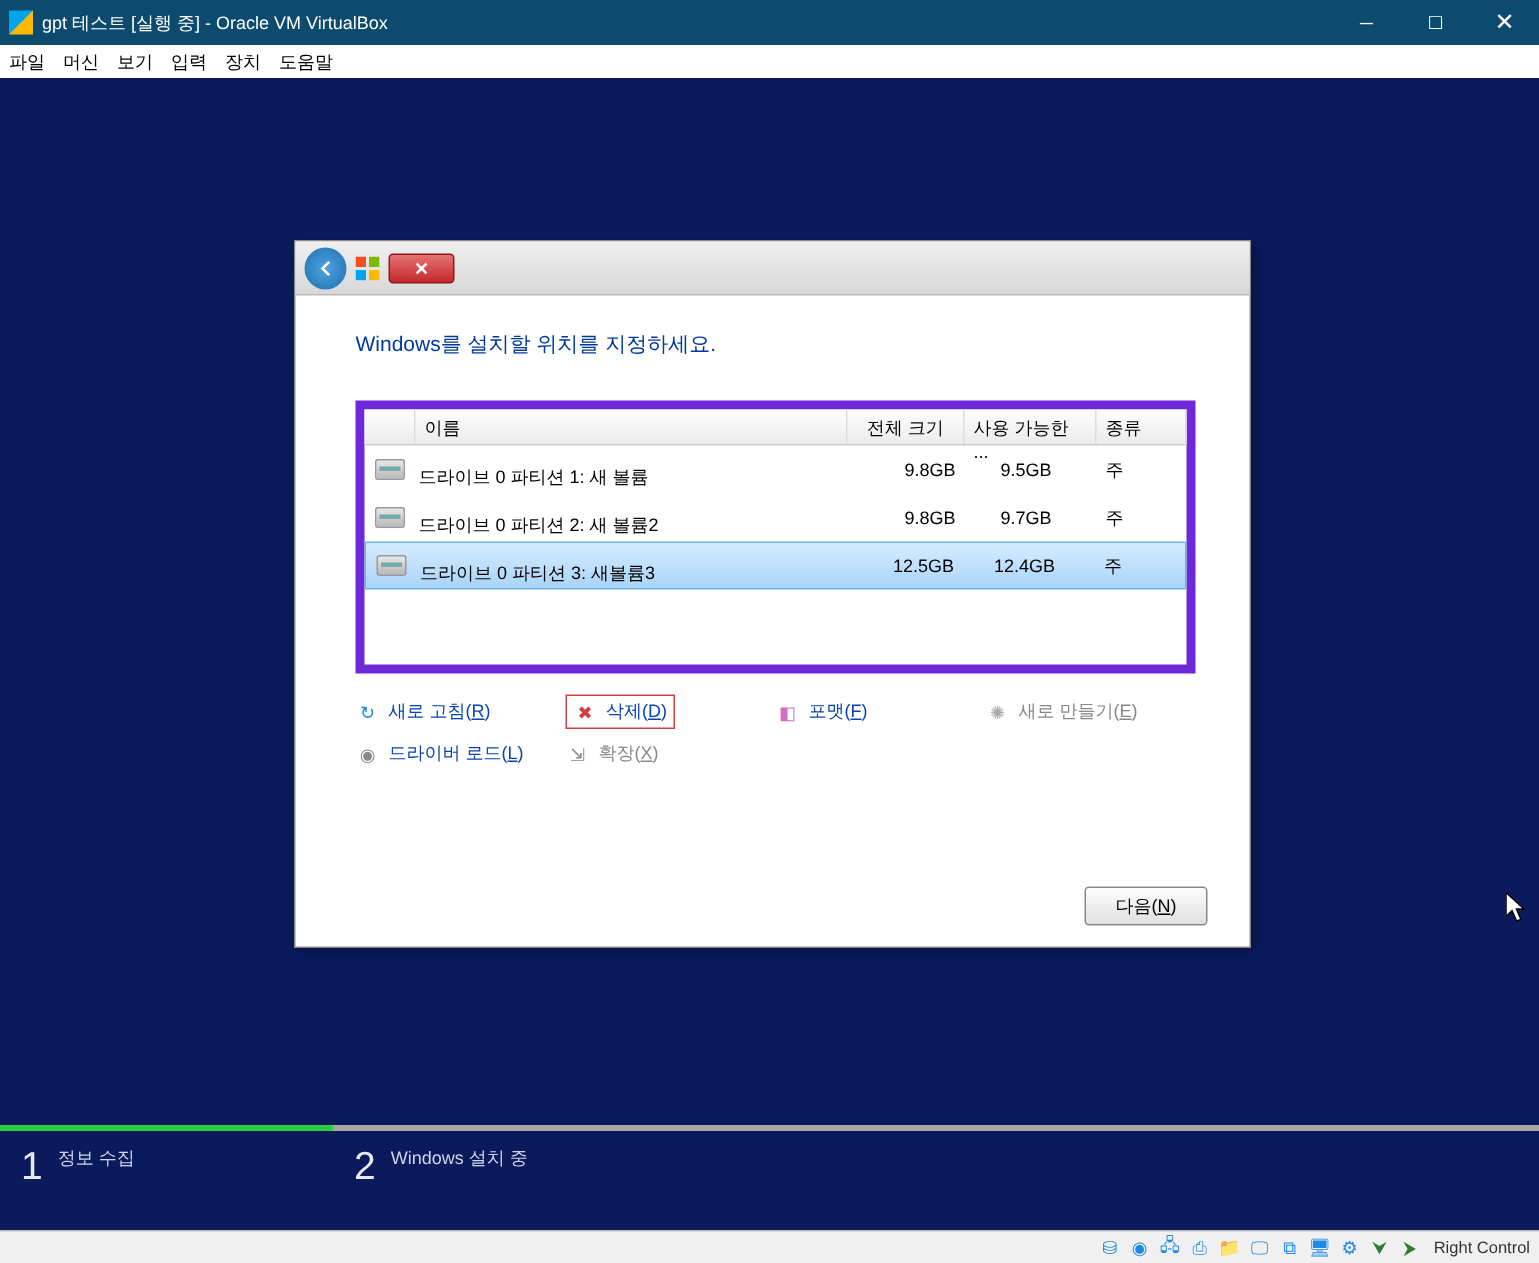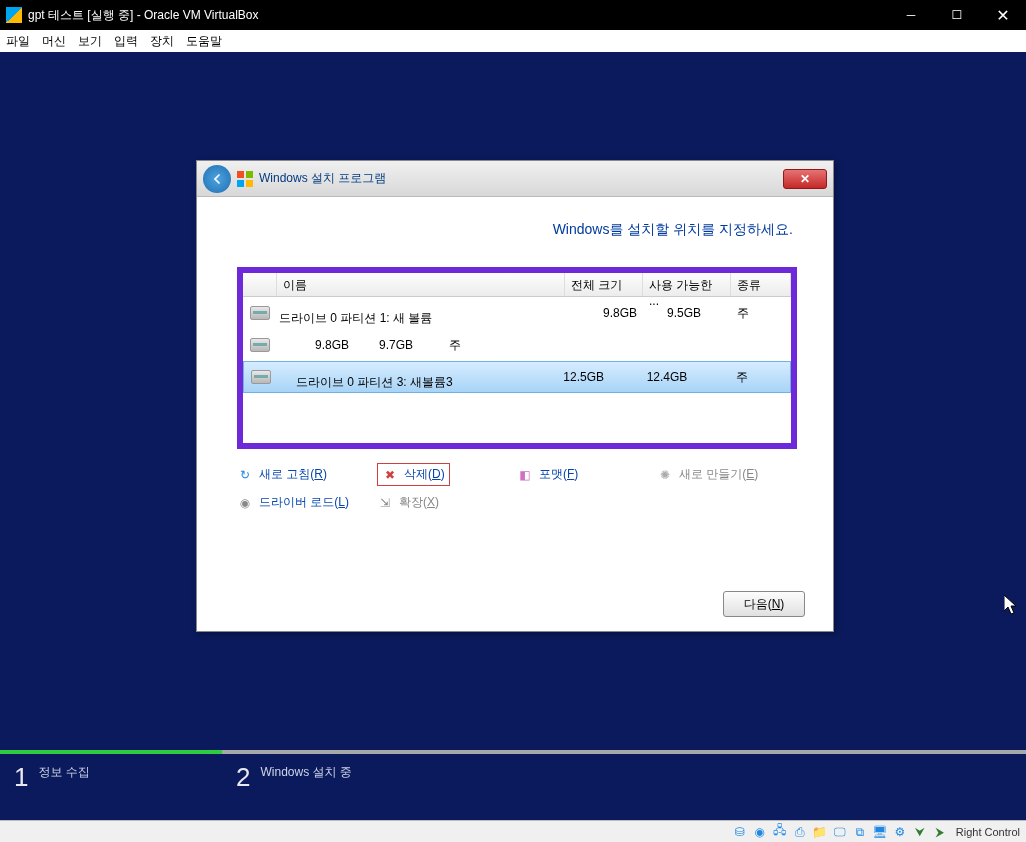--- a/index.html
+++ b/index.html
@@ -1,19 +1,19 @@
 <!DOCTYPE html>
 <html><head>
 <meta charset="utf-8">
 <style>
 * { margin: 0; padding: 0; box-sizing: border-box; font-family: "Malgun Gothic", "Segoe UI", sans-serif; }
 body { width: 1026px; height: 842px; background: #0a1a5c; overflow: hidden; position: relative; }
 
 
-.vb-titlebar { height: 30px; background: #000000; display: flex; align-items: center; padding-left: 6px; color: #fff; font-size: 12px; }
+.vb-titlebar { height: 30px; background: #0c4a6e; display: flex; align-items: center; padding-left: 6px; color: #fff; font-size: 12px; }
 .vb-titlebar .vb-icon { width: 16px; height: 16px; margin-right: 6px; display: inline-block; background: linear-gradient(135deg,#00a4ef 50%,#ffb900 50%); }
 .vb-titlebar .vb-title { flex: 1; }
 .vb-wincontrols { display: flex; height: 100%; }
 .vb-wincontrols div { width: 46px; display: flex; align-items: center; justify-content: center; color: #fff; font-size: 12px; }
 .vb-wincontrols .close { font-size: 16px; }
 
 .vb-menubar { height: 22px; background: #fff; display: flex; align-items: center; padding: 0 6px; gap: 12px; font-size: 12px; color: #000; }
 .vb-menubar span { cursor: default; }
 
 
@@ -22,33 +22,33 @@
 
 .setup-window { position: absolute; left: 196px; top: 160px; width: 638px; height: 472px; background: #fff; border: 1px solid #888; box-shadow: 2px 2px 6px rgba(0,0,0,0.3); display: flex; flex-direction: column; }
 .setup-titlebar { height: 36px; background: linear-gradient(#f0f0f0,#d8d8d8); display: flex; align-items: center; padding: 0 6px; border-bottom: 1px solid #bbb; }
 .back-btn { width: 28px; height: 28px; border-radius: 50%; background: radial-gradient(circle,#4fa3e0,#1e6fb0); display:flex; align-items:center; justify-content:center; color:#fff; font-size:16px; margin-right:6px;}
 .setup-titlebar .winflag { width:16px; height:16px; margin-right:6px; display:inline-block; }
 .setup-titlebar .winflag svg { width:16px; height:16px; }
 .setup-title-text { color: #003a80; font-size: 12px; flex: 1; }
 .setup-close { width: 44px; height: 20px; background: linear-gradient(#e57373,#c62828); border: 1px solid #8c1a1a; border-radius: 3px; display:flex; align-items:center; justify-content:center; color:#fff; font-weight:bold; font-size:12px; }
 
 .setup-body { flex: 1; padding: 24px 40px 10px 40px; position: relative; }
-.setup-heading { color: #003a9e; font-size: 14px; font-weight: normal; margin-bottom: 28px; text-align: right; }
+.setup-heading { color: #003a9e; font-size: 14px; font-weight: normal; margin-bottom: 28px; }
 
 .drive-table { border: 6px solid #6d28d9; width: 560px; height: 182px; }
 .drive-header { display: flex; background: linear-gradient(#fdfdfd,#ececec); height: 24px; border-bottom: 1px solid #ccc; font-size: 12px; }
 .drive-header div { padding: 4px 6px; border-right: 1px solid #ddd; }
 .col-icon { width: 34px; }
 .col-name { flex: 1; }
-.col-total { width: 78px; text-align: left; }
+.col-total { width: 78px; text-align: center; }
 .col-free { width: 88px; text-align: left; }
 .col-type { width: 60px; }
 
 .drive-row { display: flex; height: 32px; align-items: center; font-size: 12px; }
-.drive-row.selected { background: linear-gradient(#d6ecff,#a8d4f7); border: 1px solid #6fb1e0; gap: 16px; }
+.drive-row.selected { background: linear-gradient(#d6ecff,#a8d4f7); border: 1px solid #6fb1e0; }
 .drive-row .col-icon { width: 34px; display:flex; justify-content:center; }
 .drive-row .col-name { flex: 1; padding-left: 2px; margin-top: 10px; }
 .drive-row .col-total { width: 78px; text-align:right; padding-right:6px; }
 .drive-row .col-free { width: 88px; text-align:center; padding-right:6px; }
 .drive-row .col-type { width: 60px; padding-left:6px; }
 
 .drive-icon { width: 20px; height: 14px; background: linear-gradient(#e8e8e8,#b8b8b8); border:1px solid #999; border-radius:2px; position:relative; }
 .drive-icon::after { content:""; position:absolute; top:4px; left:2px; width:14px; height:3px; background:#7aa; }
 
 .actions { display: grid; grid-template-columns: 140px 140px 140px 150px; row-gap: 8px; margin-top: 14px; font-size: 12px; }
@@ -110,21 +110,20 @@
         </svg>
     </div>
     <span class="winflag">
       <svg viewBox="0 0 16 16">
           <rect x="0" y="0" width="7" height="7" fill="#f25022"></rect>
           <rect x="9" y="0" width="7" height="7" fill="#7fba00"></rect>
           <rect x="0" y="9" width="7" height="7" fill="#00a4ef"></rect>
           <rect x="9" y="9" width="7" height="7" fill="#ffb900"></rect>
         </svg>
     </span>
-    <span class="setup-title-text">Windows 설치 프로그램</span>
     <div class="setup-close">✕</div>
   </div>
 
   <div class="setup-body">
     <div class="setup-heading">Windows를 설치할 위치를 지정하세요.</div>
 
     <div class="drive-table">
       <div class="drive-header">
         <div class="col-icon"></div>
         <div class="col-name">이름</div>
@@ -139,20 +138,21 @@
           </div>
         <div class="col-name">드라이브 0 파티션 1: 새 볼륨</div>
         <div class="col-total">9.8GB</div>
         <div class="col-free">9.5GB</div>
         <div class="col-type">주</div>
       </div>
       <div class="drive-row">
         <div class="col-icon">
             <span class="drive-icon"></span>
           </div>
+        <div class="col-name">드라이브 0 파티션 2: 새 볼륨2</div>
         <div class="col-total">9.8GB</div>
         <div class="col-free">9.7GB</div>
         <div class="col-type">주</div>
       </div>
       <div class="drive-row selected">
         <div class="col-icon">
             <span class="drive-icon"></span>
           </div>
         <div class="col-name">드라이브 0 파티션 3: 새볼륨3</div>
         <div class="col-total">12.5GB</div>

